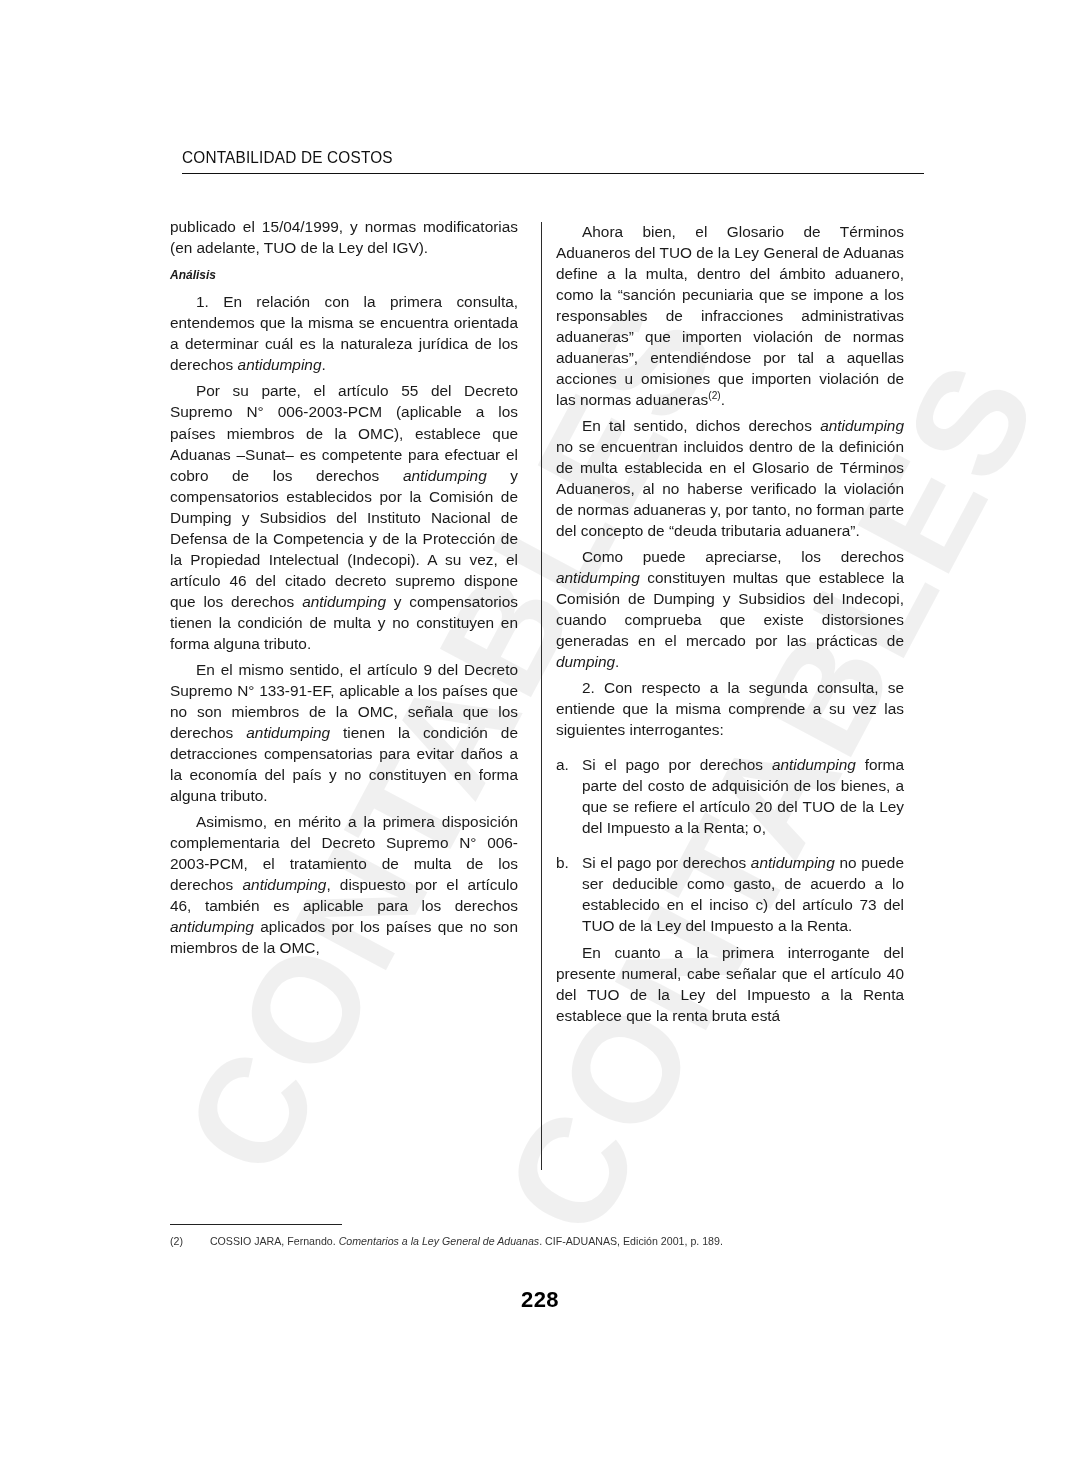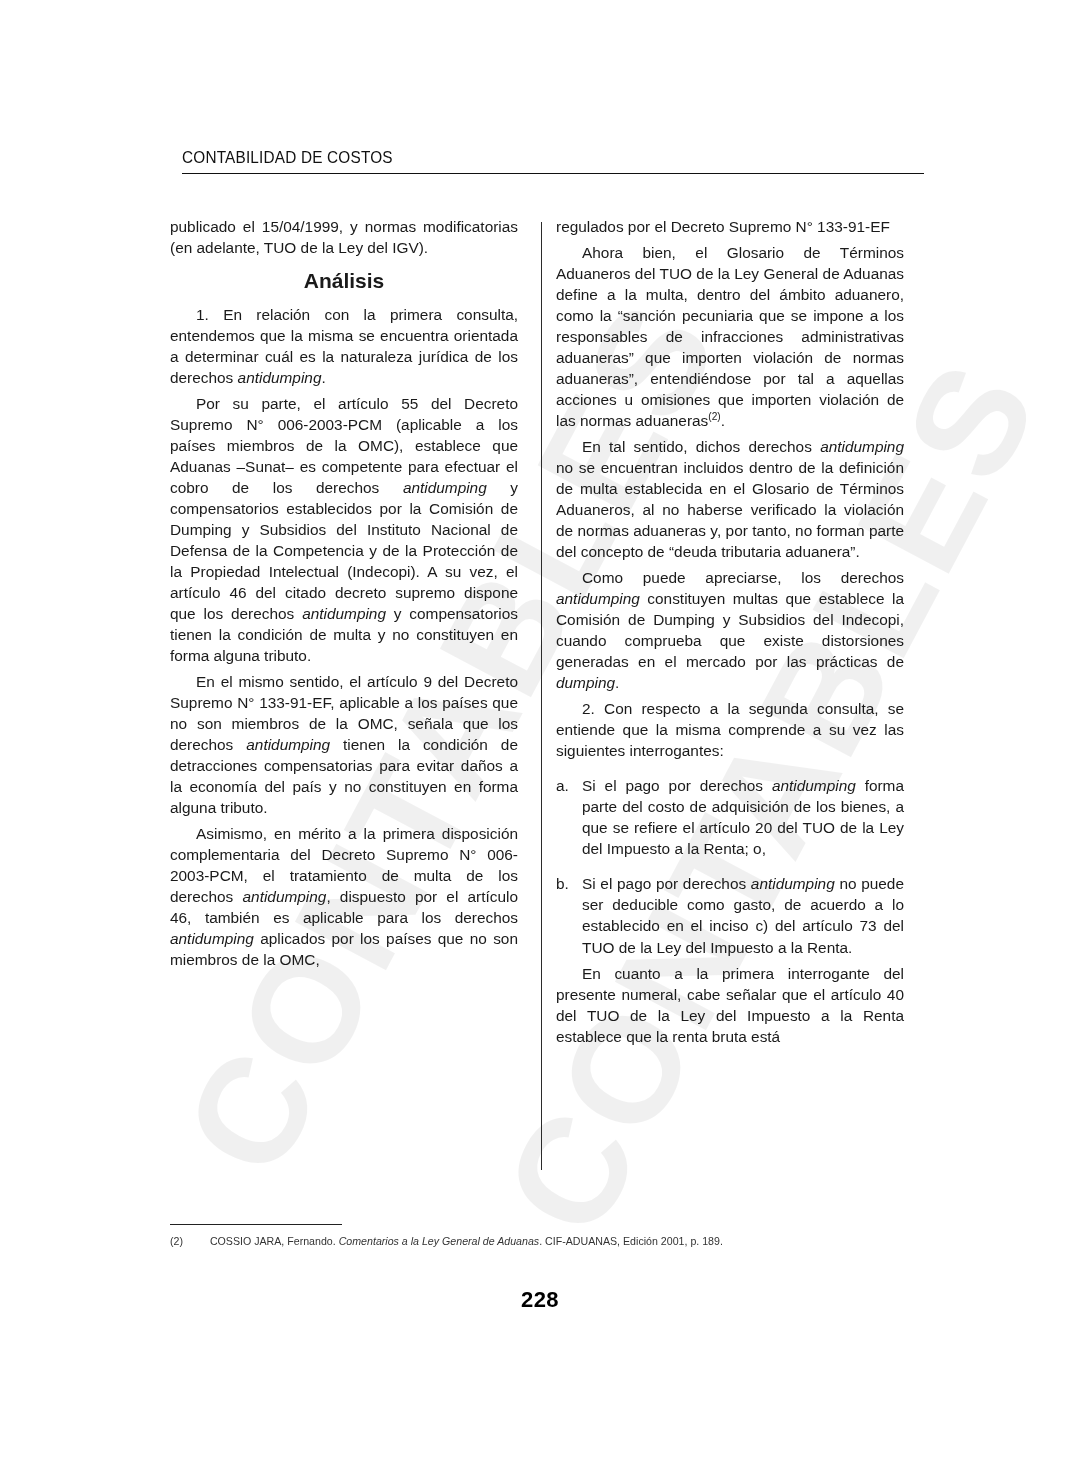--- a/index.html
+++ b/index.html
@@ -100,24 +100,25 @@
     margin: 0 0 0 0;
     text-indent: 26px;
     text-align: justify;
   }
   p.para.noindent { text-indent: 0; }
   p.gap { margin-top: 5px; }
   p.tight { margin-top: 4px; }
 
   h3.subhead {
     margin: 9px 0 8px 0;
-    font-size: 21px;
+    font-size: 12px;
     font-weight: bold;
-    text-align: center;
+    text-align: left;
     text-indent: 0;
+    font-style: italic;
   }
 
   .it { font-style: italic; }
 
   .list-item {
     display: flex;
     margin-top: 14px;
   }
   .list-marker {
     width: 26px;
@@ -201,21 +202,20 @@
       <p class="para gap"><span>Por su parte, el artículo 55 del Decreto Supremo N° 006-2003-PCM (aplicable a los países miembros de la OMC), establece que Aduanas –Sunat– es competente para efectuar el cobro de los derechos </span><span class="it">antidumping</span><span> y compensatorios establecidos por la Comisión de Dumping y Subsidios del Instituto Nacional de Defensa de la Competencia y de la Protección de la Propiedad Intelectual (Indecopi). A su vez, el artículo 46 del citado decreto supremo dispone que los derechos </span><span class="it">antidumping</span><span> y compensatorios tienen la condición de multa y no constituyen en forma alguna tributo.</span></p>
 
       <p class="para gap"><span>En el mismo sentido, el artículo 9 del Decreto Supremo N° 133-91-EF, aplicable a los países que no son miembros de la OMC, señala que los derechos </span><span class="it">antidumping</span><span> tienen la condición de detracciones compensatorias para evitar daños a la economía del país y no constituyen en forma alguna tributo.</span></p>
 
       <p class="para gap"><span>Asimismo, en mérito a la primera disposición complementaria del Decreto Supremo N° 006-2003-PCM, el tratamiento de multa de los derechos </span><span class="it">antidumping</span><span>, dispuesto por el artículo 46, también es aplicable para los derechos </span><span class="it">antidumping</span><span> aplicados por los países que no son miembros de la OMC,</span></p>
 
     </div>
 
     <div class="col col-right">
 
-      <p class="para noindent"><span>regulados por el Decreto Supremo N° 133-91-EF</span></p>
 
       <p class="para gap"><span>Ahora bien, el Glosario de Términos Aduaneros del TUO de la Ley General de Aduanas define a la multa, dentro del ámbito aduanero, como la “sanción pecuniaria que se impone a los responsables de infracciones administrativas aduaneras” que importen violación de normas aduaneras”, entendiéndose por tal a aquellas acciones u omisiones que importen violación de las normas aduaneras</span><sup class="fn">(2)</sup><span>.</span></p>
 
       <p class="para gap"><span>En tal sentido, dichos derechos </span><span class="it">antidumping</span><span> no se encuentran incluidos dentro de la definición de multa establecida en el Glosario de Términos Aduaneros, al no haberse verificado la violación de normas aduaneras y, por tanto, no forman parte del concepto de “deuda tributaria aduanera”.</span></p>
 
       <p class="para gap"><span>Como puede apreciarse, los derechos </span><span class="it">antidumping</span><span> constituyen multas que establece la Comisión de Dumping y Subsidios del Indecopi, cuando comprueba que existe distorsiones generadas en el mercado por las prácticas de </span><span class="it">dumping</span><span>.</span></p>
 
       <p class="para gap"><span>2. Con respecto a la segunda consulta, se entiende que la misma comprende a su vez las siguientes interrogantes:</span></p>
 
       <div class="list-item">

